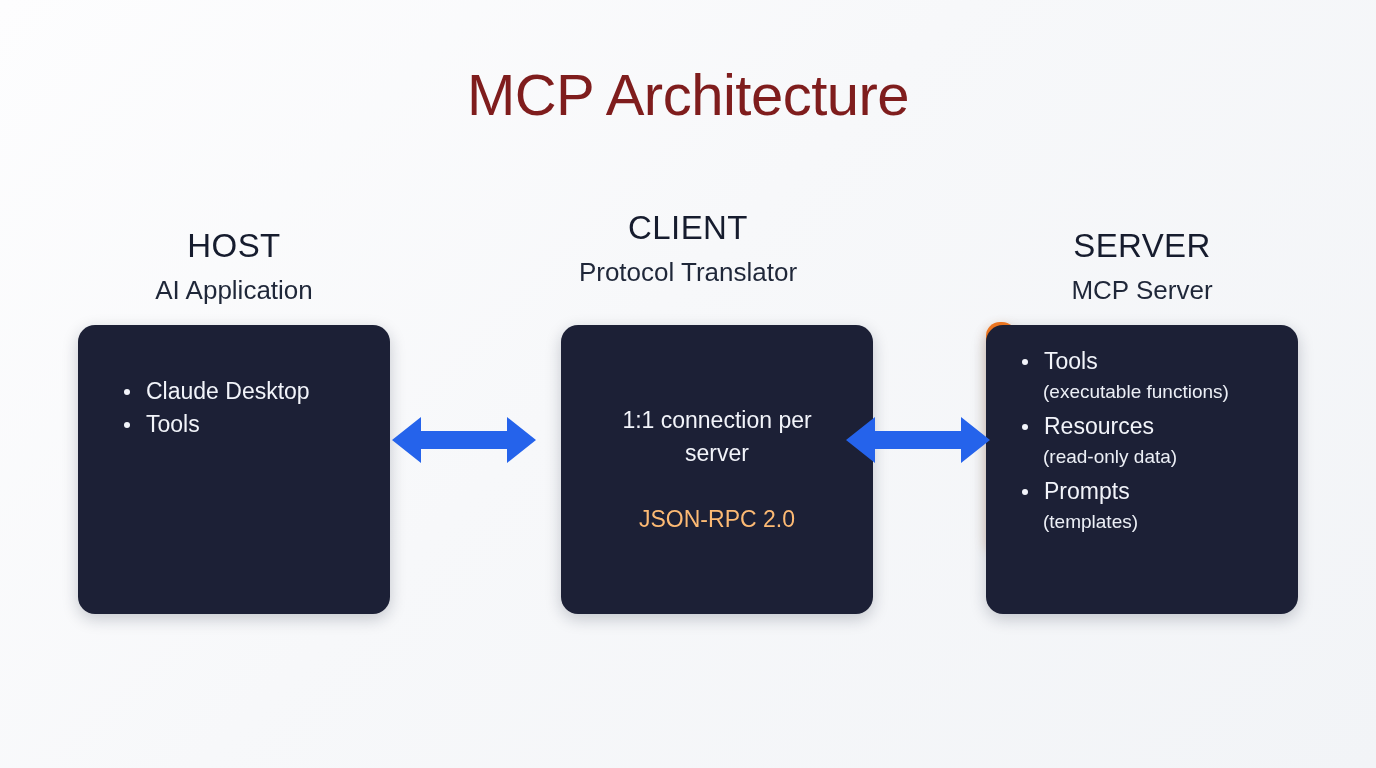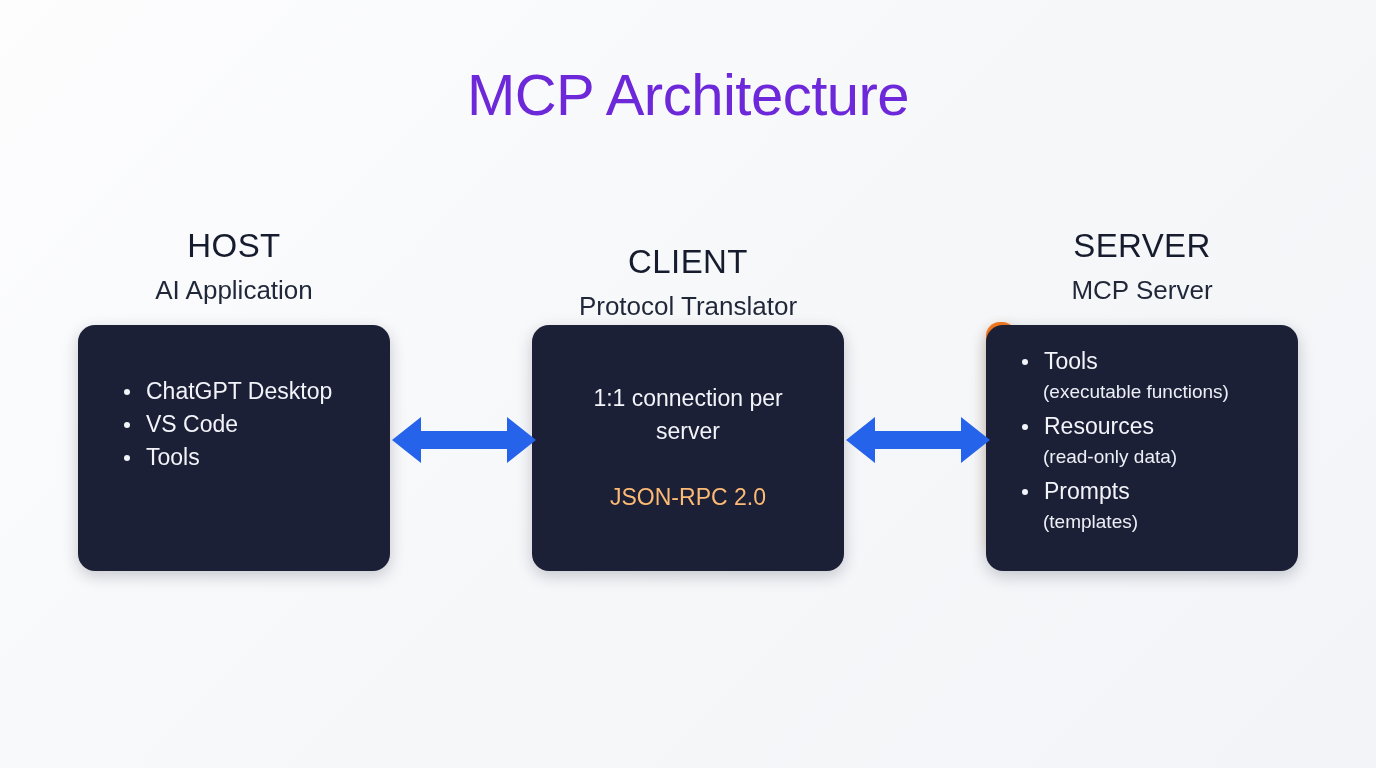--- a/index.html
+++ b/index.html
@@ -27,21 +27,21 @@
   
   .title {
     position: absolute;
     top: 62px;
     left: 0;
     width: 1376px;
     text-align: center;
     font-size: 58px;
     font-weight: 400;
     letter-spacing: -0.5px;
-    color: #6d28d9;
+    color: #7f1d1d;
     line-height: 1.15;
   }
 
   
   .col-head {
     position: absolute;
     text-align: center;
     width: 320px;
   }
   .col-head .role {
@@ -53,38 +53,38 @@
   }
   .col-head .sub {
     margin-top: 9px;
     font-size: 26px;
     font-weight: 400;
     color: #1f2739;
     line-height: 1.2;
   }
 
   #head-host   { left: 74px;  top: 226px; text-align: center; }
-  #head-client { left: 528px; top: 242px; }
+  #head-client { left: 528px; top: 208px; }
   #head-server { left: 982px; top: 226px; }
 
   
   .node {
     position: absolute;
     top: 325px;
     width: 312px;
-    height: 246px;
+    height: 289px;
     background: #1c2036;
     border-radius: 17px;
     box-shadow: 0 5px 16px rgba(20, 26, 50, 0.22);
     color: #f4f6fb;
     z-index: 2;
   }
 
   #node-host   { left: 78px; }
-  #node-client { left: 532px; padding-left: 32px; }
+  #node-client { left: 561px; padding-left: 32px; }
   #node-server { left: 986px; }
 
   
   .accent-bar {
     position: absolute;
     top: 322px;
     left: 986px;
     width: 30px;
     height: 229px;
     background: #f47920;
@@ -175,24 +175,21 @@
   <div class="title">MCP Architecture</div>
 
   <div class="col-head" id="head-host">
     <div class="role">HOST</div>
     <div class="sub">AI Application</div>
   </div>
 
   <div class="node" id="node-host">
     <ul class="bullets">
       <li>
-        <span>ChatGPT Desktop</span>
-      </li>
-      <li>
-        <span>VS Code</span>
+        <span>Claude Desktop</span>
       </li>
       <li>
         <span>Tools</span>
       </li>
     </ul>
   </div>
 
   <div class="arrow" id="arrow-host-client">
     <svg viewBox="0 0 148 54" xmlns="http://www.w3.org/2000/svg" aria-hidden="true">
       <path d="M2 27 L31 4 L31 18 L117 18 L117 4 L146 27 L117 50 L117 36 L31 36 L31 50 Z" fill="#2563eb"></path>

